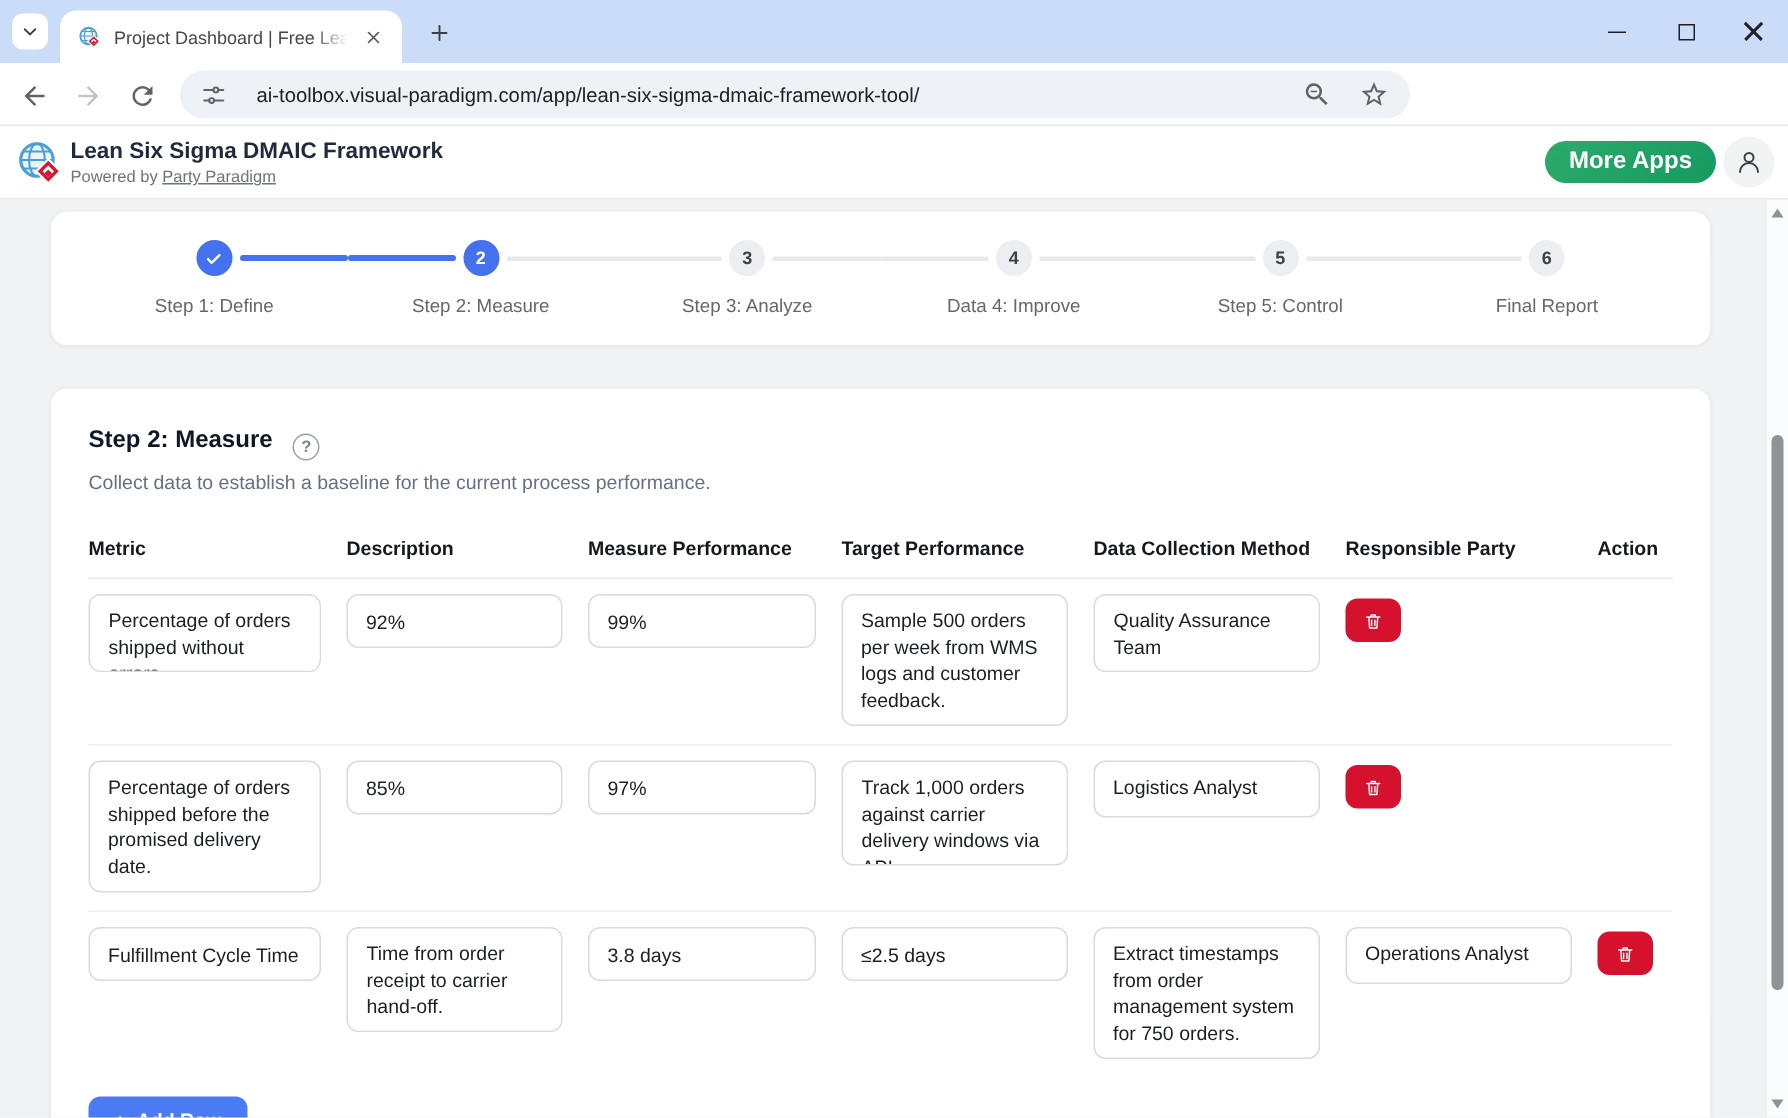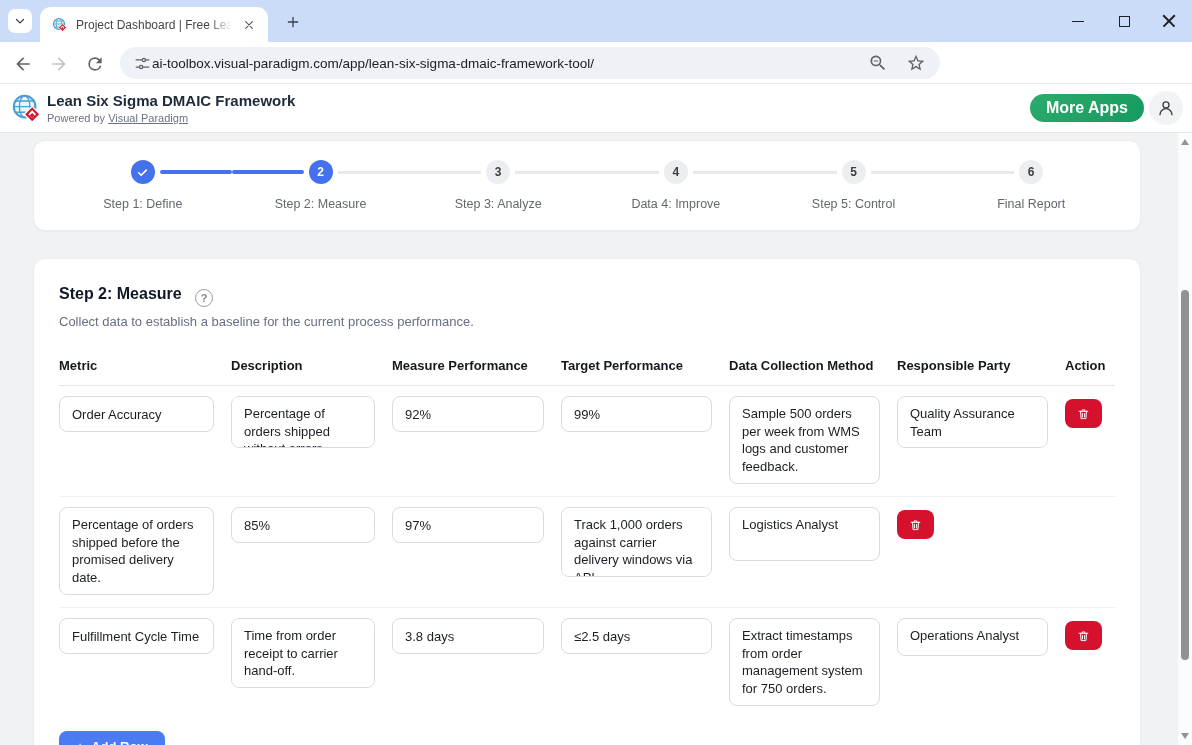--- a/index.html
+++ b/index.html
@@ -24,21 +24,21 @@
   .ic-close { position:relative; width:14px; height:14px; }
   .ic-close::before,.ic-close::after { content:""; position:absolute; left:-1px; top:6px; width:16px; height:1.6px; background:#202124; }
   .ic-close::before { transform:rotate(45deg); } .ic-close::after { transform:rotate(-45deg); }
 
   
   .toolbar { position:absolute; top:42px; left:0; width:1192px; height:42px; background:#fff;
              border-bottom:1px solid #e8eaed; }
   .nav-ic { position:absolute; top:12px; width:20px; height:20px; }
   .url-pill { position:absolute; left:120px; top:5px; width:820px; height:32px; border-radius:16px;
               background:#eef1f5; display:flex; align-items:center; padding:0 14px; }
-  .url-text { font-size:13.5px; color:#202124; margin-left:1px; flex:1; white-space:nowrap; overflow:hidden; }
+  .url-text { font-size:13.5px; color:#202124; margin-left:20px; flex:1; white-space:nowrap; overflow:hidden; }
   .pill-ic { width:20px; height:20px; margin-left:18px; flex:none; }
   .tb-right-ic { position:absolute; top:52px; width:22px; height:22px; }
   .tb-divider { position:absolute; left:1065px; top:53px; width:1px; height:20px; background:#d4d7dc; }
   .avatar { position:absolute; left:1120px; top:50px; width:26px; height:26px; border-radius:50%;
             background:#18a099; color:#fff; font-size:13px; font-weight:700;
             display:flex; align-items:center; justify-content:center; }
 
   
   .app-header { position:absolute; top:84px; left:0; width:1192px; height:49px; background:#fff;
                 border-bottom:1px solid #e6e8eb; }
@@ -202,21 +202,21 @@
     <circle cx="14.5" cy="14.5" r="11.5" fill="#eaf4fb" stroke="#4a9fd4" stroke-width="2.2"></circle>
     <ellipse cx="14.5" cy="14.5" rx="5.6" ry="11.5" fill="none" stroke="#4a9fd4" stroke-width="1.5"></ellipse>
     <path d="M3 14.5h23M5 8.5h19M5 20.5h19" stroke="#4a9fd4" stroke-width="1.5" fill="none"></path>
     <g transform="rotate(45 22.5 22.5)">
         <rect x="16.5" y="16.5" width="12" height="12" fill="#d6182f" stroke="#fff" stroke-width="1.5"></rect>
         <rect x="19.6" y="19.6" width="5.8" height="5.8" fill="#fff"></rect>
         <rect x="21.6" y="21.6" width="3.8" height="3.8" fill="#d6182f"></rect>
       </g>
   </svg>
   <div class="app-title">Lean Six Sigma DMAIC Framework</div>
-  <div class="powered"><span>Powered by </span><a href="#">Visual Paradigm</a></div>
+  <div class="powered"><span>Powered by </span><a href="#">Party Paradigm</a></div>
   <button class="more-apps">More Apps</button>
   <div class="user-btn">
     <svg width="20" height="20" viewBox="0 0 24 24">
         <circle cx="12" cy="8.3" r="3.6" fill="none" stroke="#3c4043" stroke-width="1.6"></circle>
         <path d="M4.8 20a7.2 7.2 0 0 1 14.4 0" fill="none" stroke="#3c4043" stroke-width="1.6" stroke-linecap="round"></path>
       </svg>
   </div>
 </div>
 
 <div class="page">
@@ -274,21 +274,20 @@
       <div class="th">Description</div>
       <div class="th">Measure Performance</div>
       <div class="th">Target Performance</div>
       <div class="th">Data Collection Method</div>
       <div class="th">Responsible Party</div>
       <div class="th">Action</div>
     </div>
 
     
     <div class="tgrid trow">
-      <div class="cell"><input class="inp" value="Order Accuracy" style=""></div>
       <div class="cell">
           <textarea class="ta" style="height: 52px;">Percentage of orders shipped without errors.</textarea>
         </div>
       <div class="cell"><input class="inp" value="92%" style=""></div>
       <div class="cell"><input class="inp" value="99%" style=""></div>
       <div class="cell">
           <textarea class="ta" style="height: 88px;">Sample 500 orders per week from WMS logs and customer feedback.</textarea>
         </div>
       <div class="cell">
           <textarea class="ta" style="height: 52px;">Quality Assurance Team</textarea>
@@ -306,21 +305,21 @@
     <div class="tgrid trow">
       <div class="cell">
           <textarea class="ta" style="height: 88px;">Percentage of orders shipped before the promised delivery date.</textarea>
         </div>
       <div class="cell"><input class="inp" value="85%" style=""></div>
       <div class="cell"><input class="inp" value="97%" style=""></div>
       <div class="cell">
           <textarea class="ta" style="height: 70px;">Track 1,000 orders against carrier delivery windows via API.</textarea>
         </div>
       <div class="cell">
-          <textarea class="ta" style="height: 54px;">Logistics Analyst</textarea>
+          <textarea class="ta" style="height: 38px;">Logistics Analyst</textarea>
         </div>
       <div class="cell">
         <button class="del-btn">
           <svg width="13" height="14" viewBox="0 0 24 24">
               <path d="M4 7h16M9.5 7V4.5h5V7M6.5 7l1 13.5h9l1-13.5M10 11v6.5M14 11v6.5" fill="none" stroke="#fff" stroke-width="1.8" stroke-linecap="round" stroke-linejoin="round"></path>
             </svg>
         </button>
       </div>
     </div>
 

